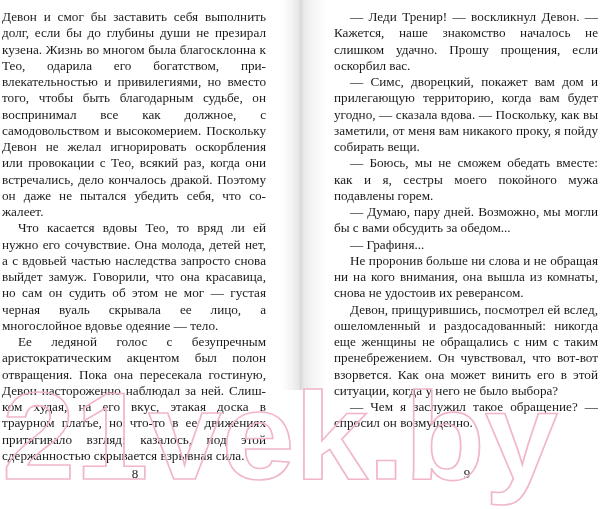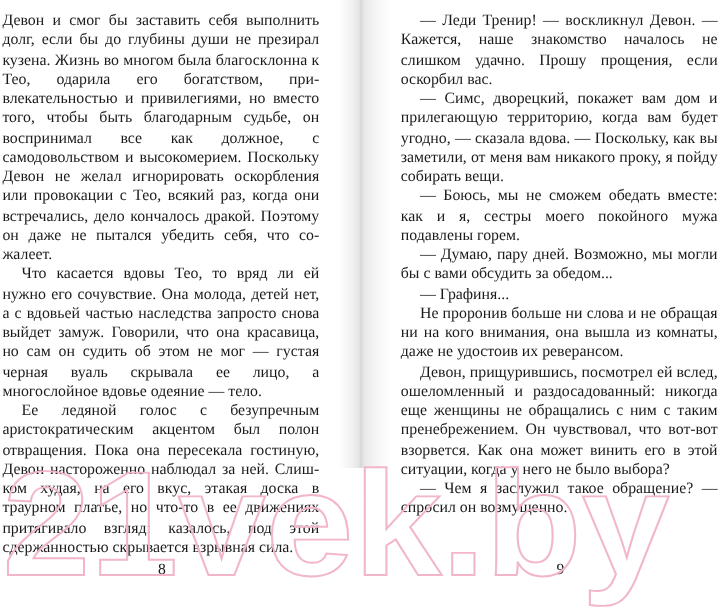--- a/index.html
+++ b/index.html
@@ -100,21 +100,21 @@
     <div class="page-number">8</div>
   </div>
 
   <div class="page page-right">
     <div class="text-block">
       <p class="para">— Леди Тренир! — воскликнул Девон. — Кажется, наше знакомство началось не слишком удачно. Прошу проще­ния, если оскорбил вас.</p>
       <p class="para">— Симс, дворецкий, покажет вам дом и прилегающую территорию, когда вам будет угодно, — сказала вдова. — Поскольку, как вы заметили, от меня вам никакого проку, я пойду собирать вещи.</p>
       <p class="para">— Боюсь, мы не сможем обедать вместе: как и я, сестры моего покойного мужа подавлены горем.</p>
       <p class="para">— Думаю, пару дней. Возможно, мы могли бы с вами обсудить за обедом...</p>
       <p class="para">— Графиня...</p>
-      <p class="para">Не проронив больше ни слова и не обращая ни на кого внимания, она вышла из комнаты, даже не удостоив их реверансом.</p>
+      <p class="para">Не проронив больше ни слова и не обращая ни на кого внимания, она вышла из комнаты, снова не удостоив их реверансом.</p>
       <p class="para">Девон, прищурившись, посмотрел ей вслед, ошелом­ленный и раздосадованный: никогда еще женщины не об­ращались с ним с таким пренебрежением. Он чувствовал, что вот-вот взорвется. Как она может винить его в этой ситуации, когда у него не было выбора?</p>
       <p class="para">— Чем я заслужил такое обращение? — спросил он воз­мущенно.</p>
 
     </div>
     <div class="page-number">9</div>
   </div>
 
   <svg class="watermark" width="600" height="509" viewBox="0 0 600 509">
     <text x="2" y="479" font-size="124" textLength="556" lengthAdjust="spacingAndGlyphs">21vek.by</text>
   </svg>

